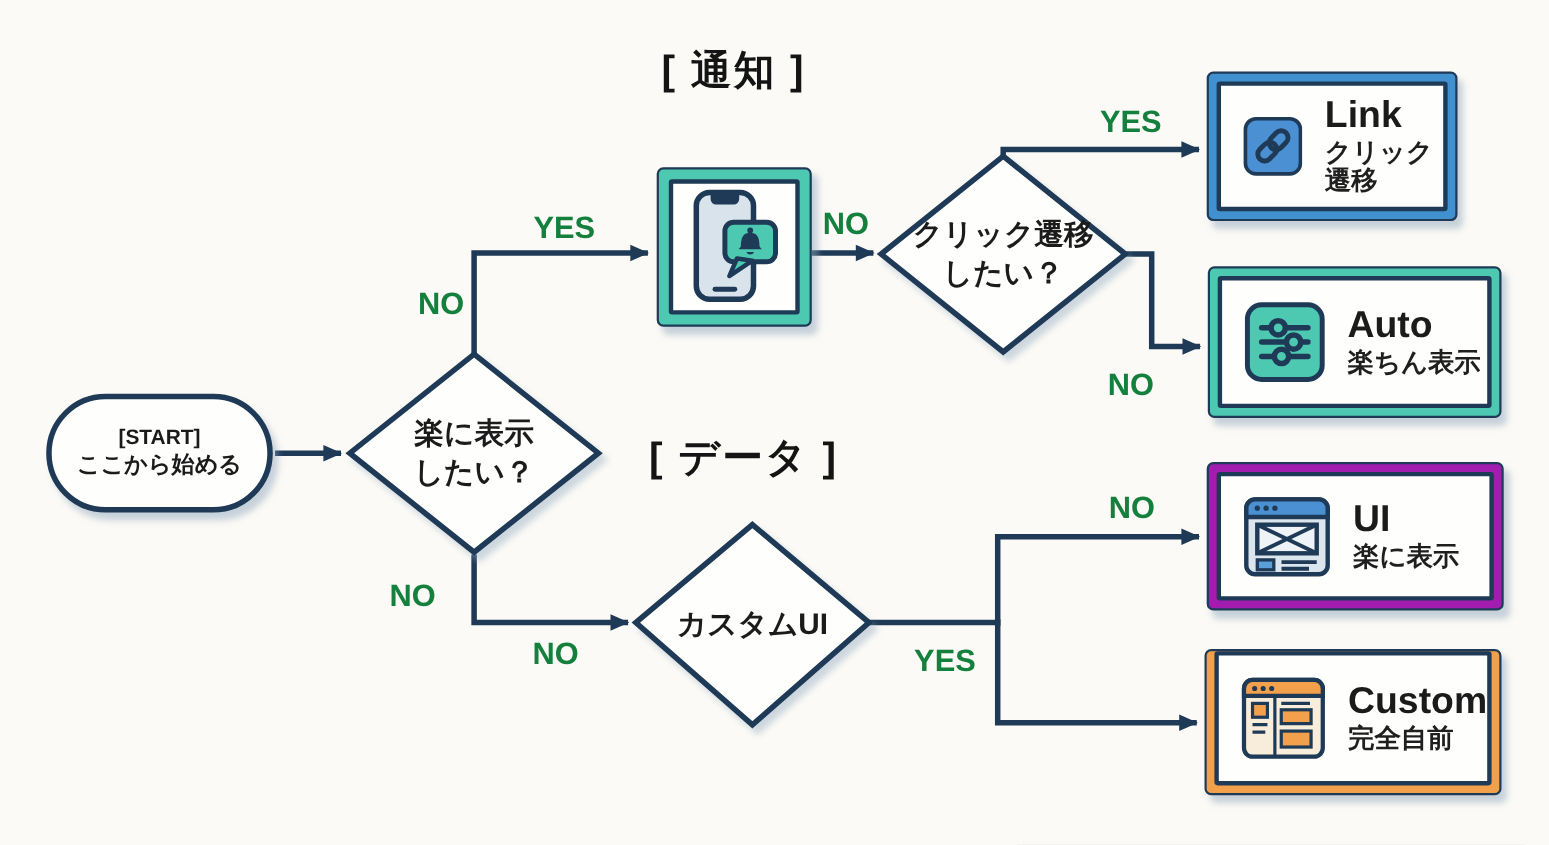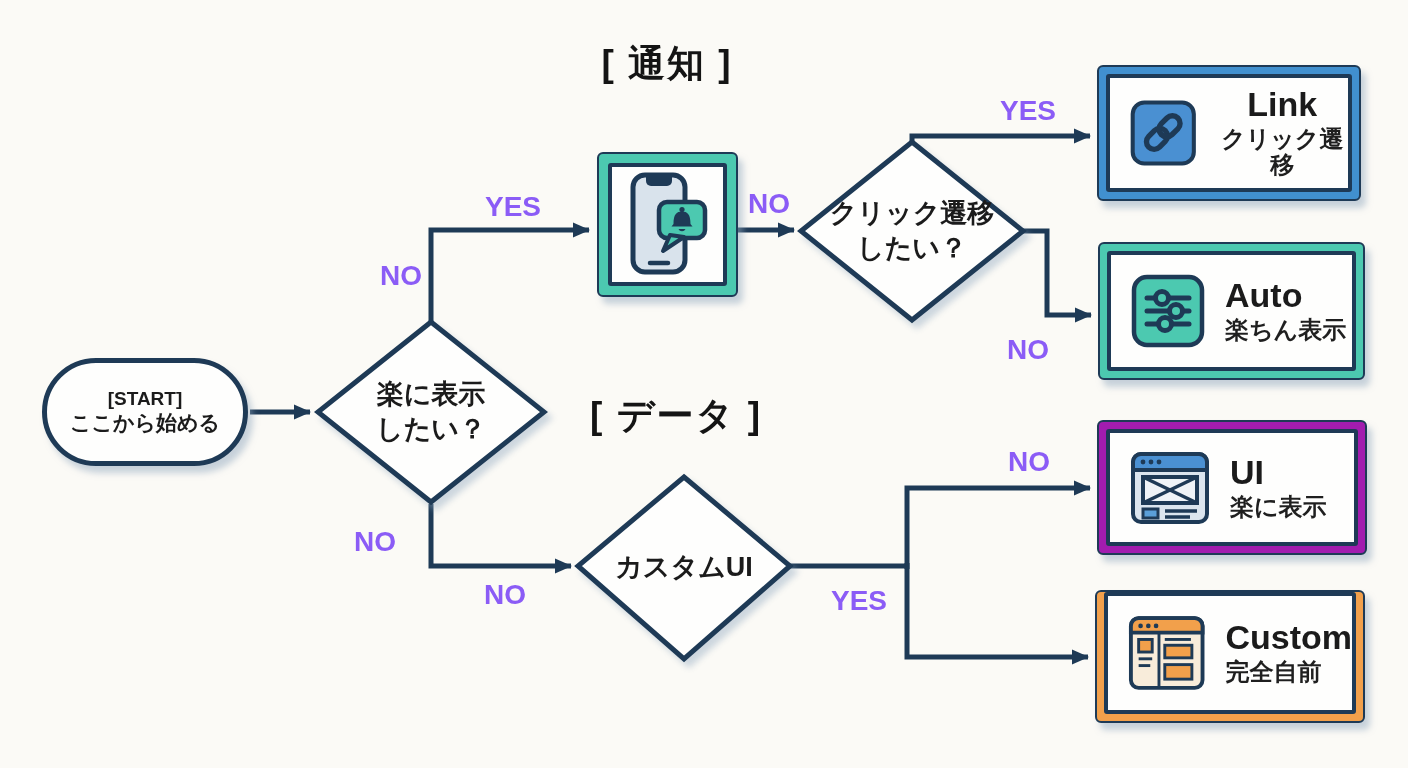--- a/index.html
+++ b/index.html
@@ -14,21 +14,21 @@
   .edge-layer{position:absolute;left:0;top:0;}
   .edge{stroke:#1e3a56;stroke-width:5;fill:none;stroke-linejoin:miter;}
   .diamond{fill:#fefefd;stroke:#1e3a56;stroke-width:5;stroke-linejoin:miter;
            filter:drop-shadow(5px 6px 3px rgba(148,170,192,.45));}
   .section-label{
     position:absolute;transform:translate(-50%,-50%);
     font-size:37px;font-weight:800;letter-spacing:2px;color:#141414;white-space:nowrap;
   }
   .edge-label{
     position:absolute;transform:translate(-50%,-50%);
-    font-size:28px;font-weight:800;color:#8b5cf6;white-space:nowrap;
+    font-size:28px;font-weight:800;color:#15803d;white-space:nowrap;
   }
   .diamond-label{
     position:absolute;transform:translate(-50%,-50%);
     text-align:center;font-size:27px;font-weight:700;line-height:1.3;color:#1b1b1b;white-space:nowrap;
   }
   .start-node{
     position:absolute;left:42px;top:358px;width:206px;height:108px;box-sizing:border-box;
     background:#fefefd;border:5px solid #1e3a56;border-radius:54px;
     display:flex;flex-direction:column;align-items:center;justify-content:center;
     box-shadow:5px 7px 6px rgba(148,170,192,.5);
@@ -40,21 +40,21 @@
     box-shadow:5px 7px 6px rgba(148,170,192,.5);
   }
   .frame-inner{
     box-sizing:border-box;width:100%;height:100%;
     background:#fefefd;border:4px solid #1e3a56;border-radius:3px;
     display:flex;align-items:center;justify-content:center;
   }
   .phone-box{left:597px;top:152px;width:141px;height:145px;background:#4cc9b0;padding:9px;}
   .result-box{display:block;padding:7px;}
   .result-box .frame-inner{justify-content:flex-start;gap:20px;padding-left:20px;}
-  .rb-link  {left:1097px;top:65px; width:264px;height:136px;background:#4190cf;text-align:center;}
+  .rb-link  {left:1097px;top:65px; width:228px;height:136px;background:#4190cf;}
   .rb-auto  {left:1098px;top:242px;width:267px;height:138px;background:#4cc9b0;}
   .rb-ui    {left:1097px;top:420px;width:270px;height:135px;background:#a21caf;}
   .rb-custom{left:1095px;top:590px;width:270px;height:133px;background:#f2a04b;padding-top:0;}
   .rb-text{display:flex;flex-direction:column;gap:3px;}
   .rb-title{font-size:34px;font-weight:800;line-height:1.05;color:#1b1b1b;}
   .rb-sub{font-size:24px;font-weight:700;line-height:1.1;color:#1f1f1f;}
 </style>
 </head>
 <body>
 

